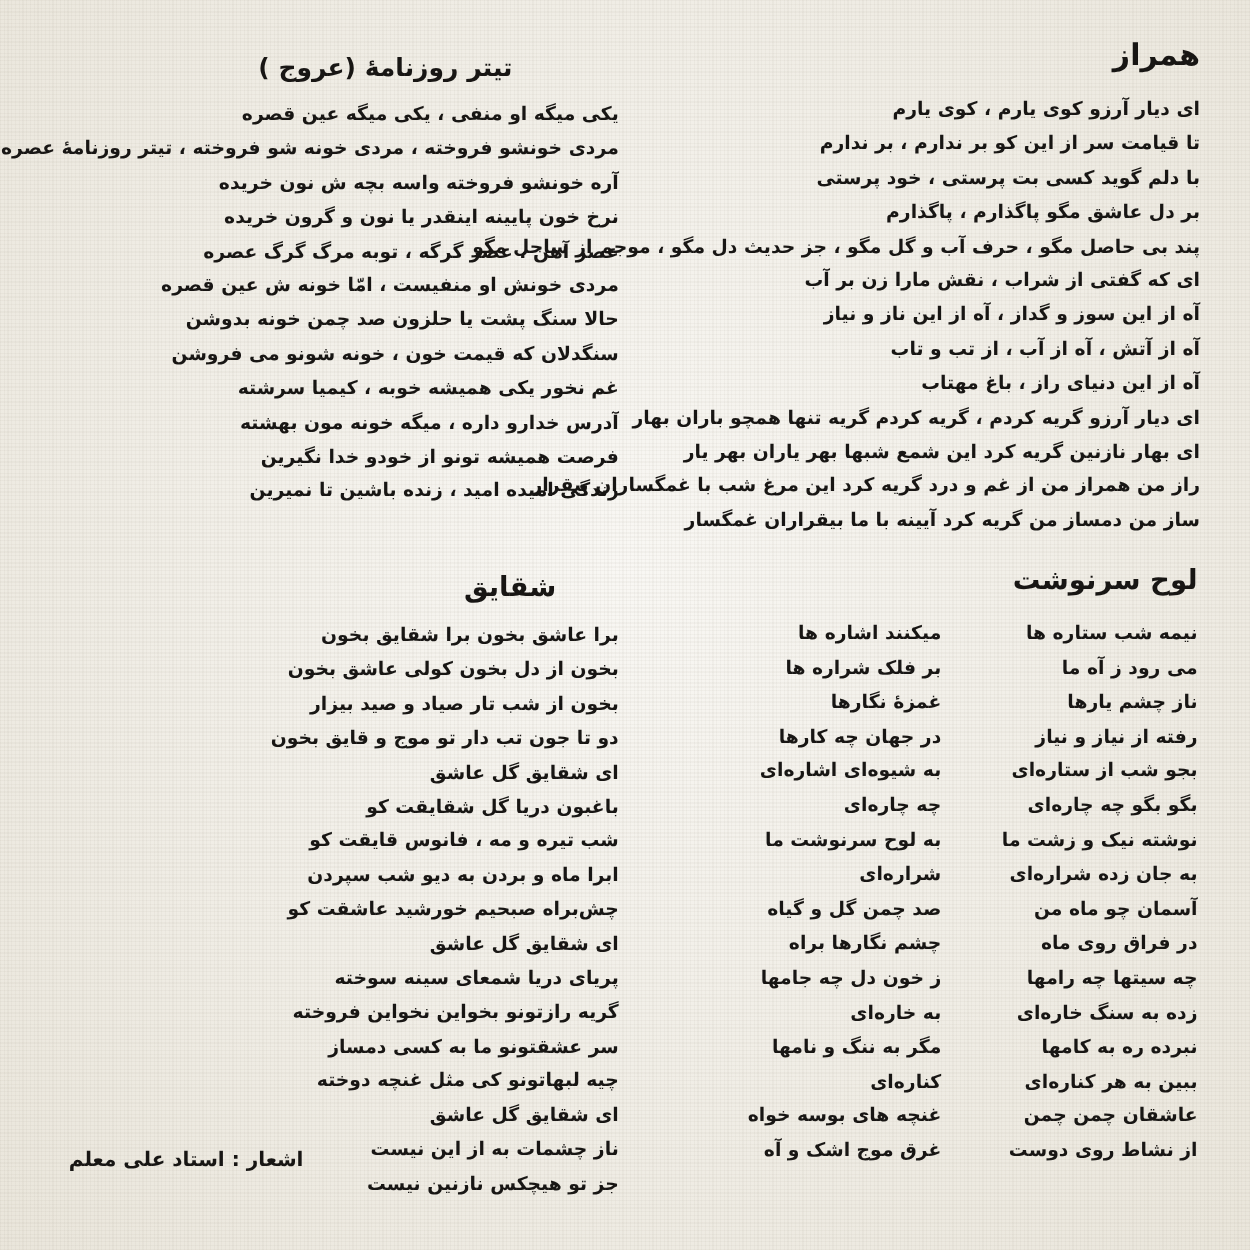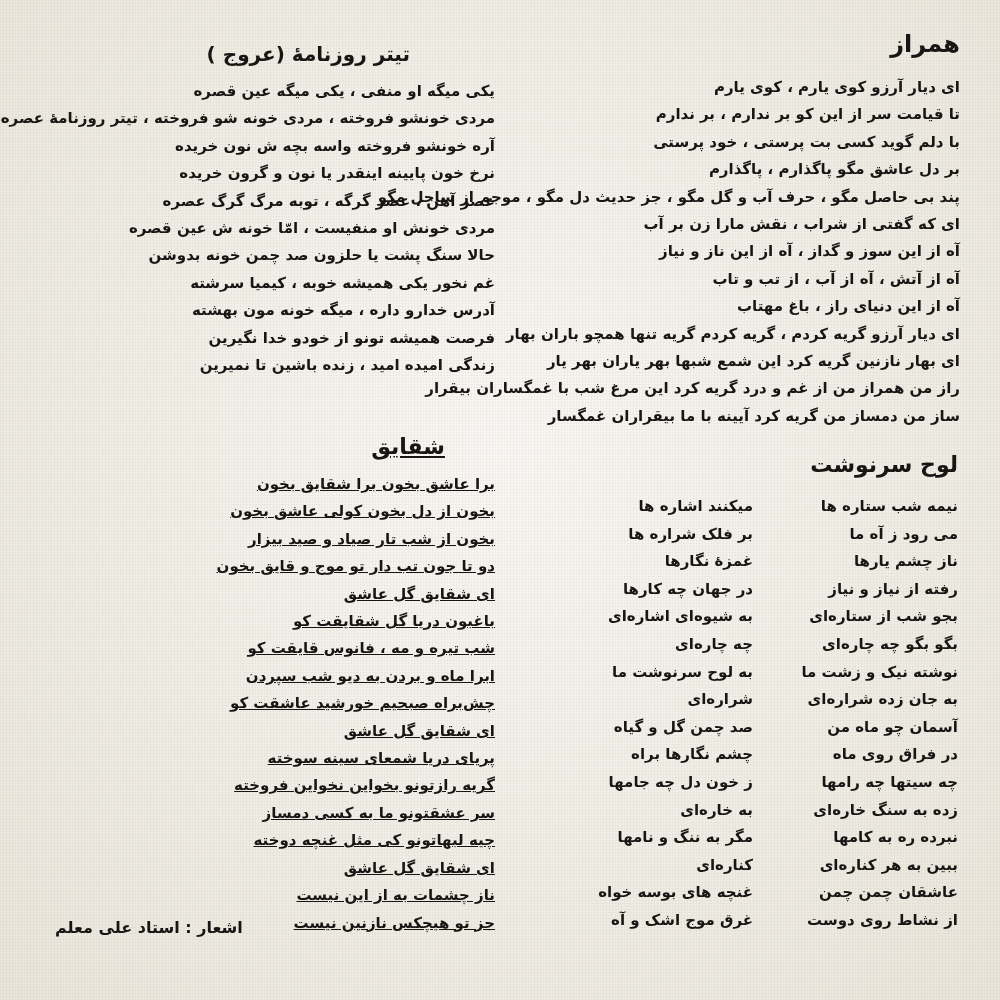--- a/index.html
+++ b/index.html
@@ -60,21 +60,21 @@
     position: absolute;
     top: 0;
     font-weight: bold;
     font-size: 15px;
     line-height: 27.6px;
     white-space: nowrap;
   }
   .hemistich.h0 { right: 0; }
   .hemistich.h1 { right: 205px; }
   
-  .section-shaghayegh { top: 434px; right: 505px; width: 470px; text-decoration: underline; }
+  .section-shaghayegh { top: 458px; right: 505px; width: 470px; }
   .section-shaghayegh .section-title { font-size: 22px; margin-right: 50px; margin-bottom: 12px; }
   
   .credit {
     position: absolute;
     top: 918px;
     left: 55px;
     font-weight: bold;
     font-size: 16px;
     direction: rtl;
     white-space: nowrap;
@@ -107,20 +107,21 @@
   <div class="section section-titr">
     <div class="section-title">تیتر روزنامهٔ (عروج )</div>
     <div class="lines">
         <div class="lyric-line">یکی میگه او منفی ، یکی میگه عین قصره</div>
         <div class="lyric-line">مردی خونشو فروخته ، مردی خونه شو فروخته ، تیتر روزنامهٔ عصره</div>
         <div class="lyric-line">آره خونشو فروخته واسه بچه ش نون خریده</div>
         <div class="lyric-line">نرخ خون پایینه اینقدر یا نون و گرون خریده</div>
         <div class="lyric-line">عصر آهن ، عصر گرگه ، توبه مرگ گرگ عصره</div>
         <div class="lyric-line">مردی خونش او منفیست ، امّا خونه ش عین قصره</div>
         <div class="lyric-line">حالا سنگ پشت یا حلزون صد چمن خونه بدوشن</div>
+        <div class="lyric-line">سنگدلان که قیمت خون ، خونه شونو می فروشن</div>
         <div class="lyric-line">غم نخور یکی همیشه خوبه ، کیمیا سرشته</div>
         <div class="lyric-line">آدرس خدارو داره ، میگه خونه مون بهشته</div>
         <div class="lyric-line">فرصت همیشه تونو از خودو خدا نگیرین</div>
         <div class="lyric-line">زندگی امیده امید ، زنده باشین تا نمیرین</div>
       </div>
   </div>
 
   <div class="section section-loh">
     <div class="section-title">لوح سرنوشت</div>
     <div class="lines">

